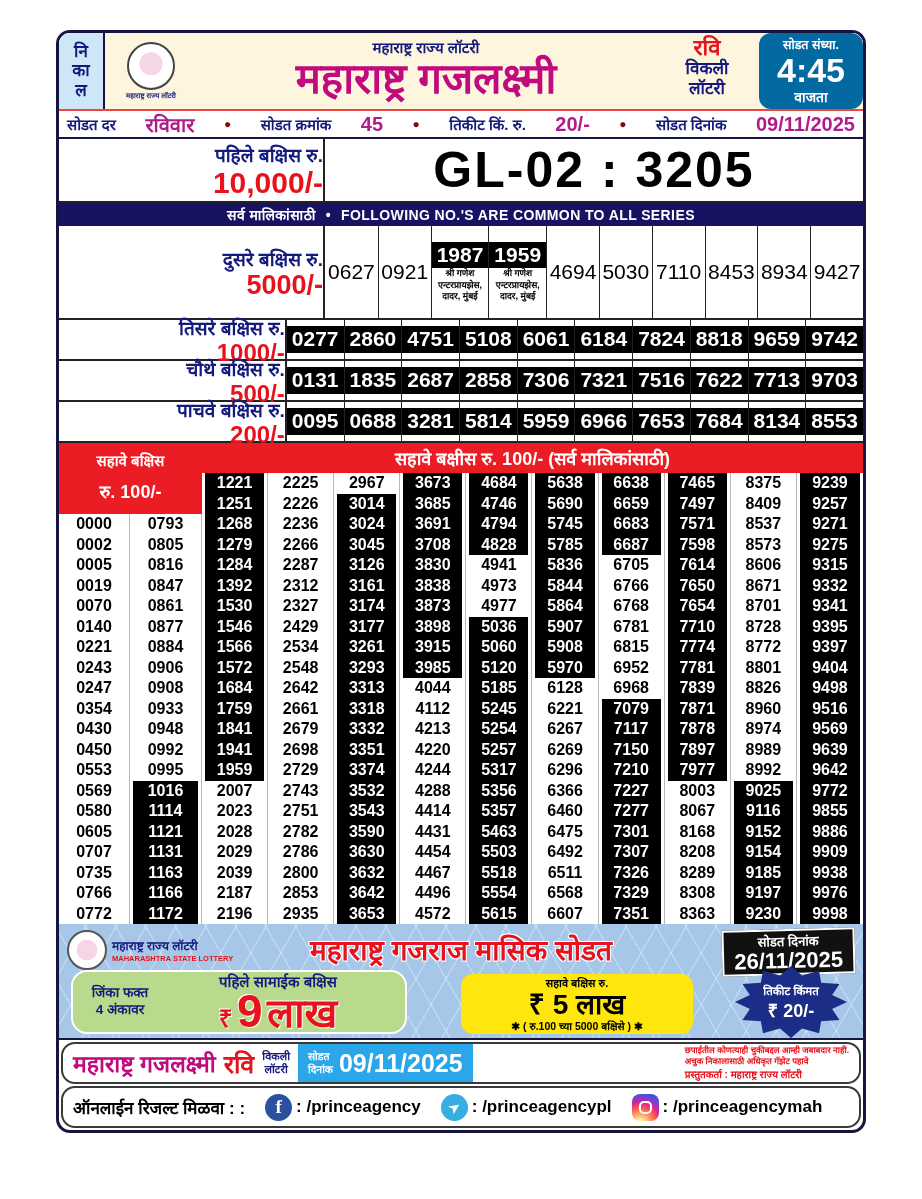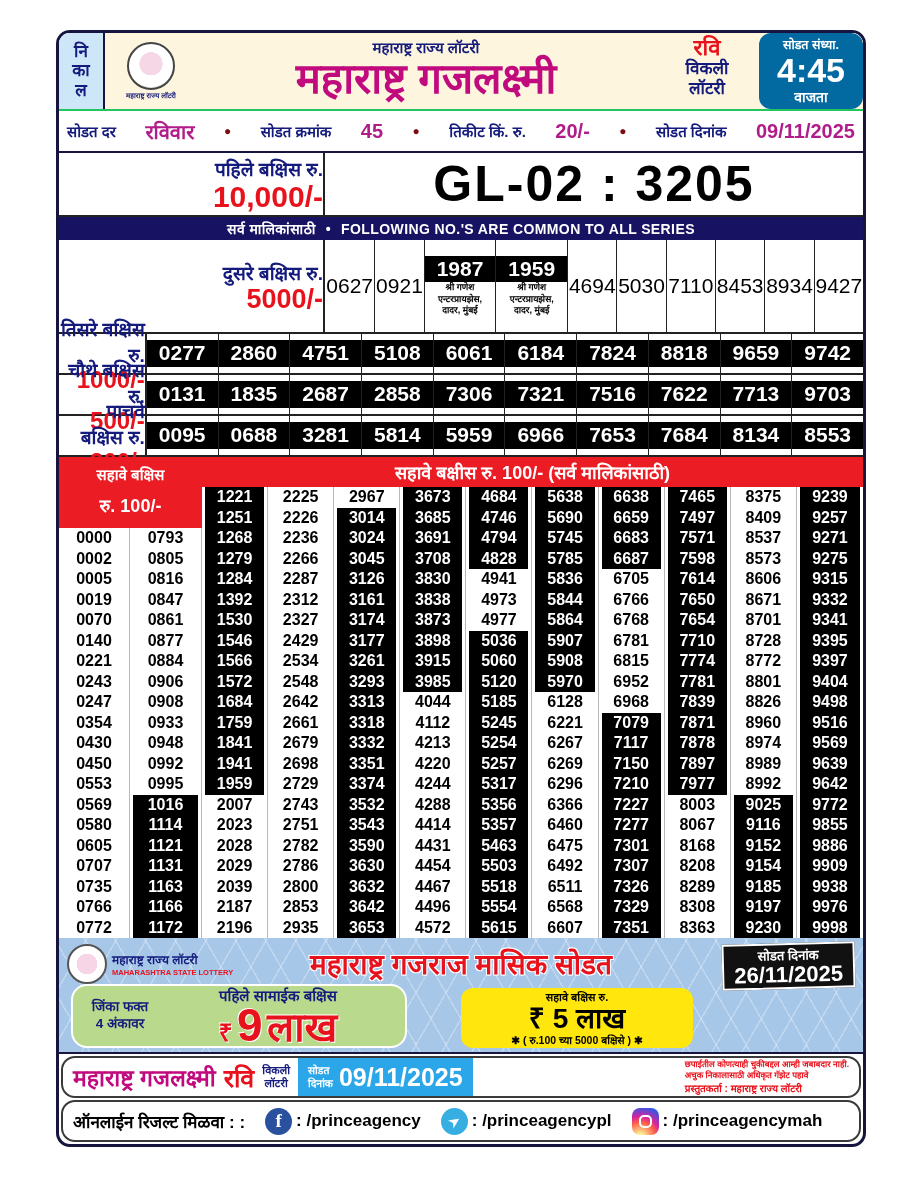--- a/index.html
+++ b/index.html
@@ -17,39 +17,39 @@
   .hmid .big { color:#c10a7e; font-weight:bold; font-size:42px; line-height:1.05; }
   .hday { width:104px; text-align:center; padding-top:4px; }
   .hday .d1 { color:#e8121c; font-weight:bold; font-size:22px; line-height:1; }
   .hday .d2 { color:#141b7c; font-weight:bold; font-size:17px; line-height:1.15; }
   .htime { width:104px; background:#0369a1; color:#fff; text-align:center; padding-top:3px;border-radius:12px; }
   .htime .t1 { font-size:12.5px; font-weight:bold; }
   .htime .t2 { font-size:34px; font-weight:bold; line-height:1; }
   .htime .t3 { font-size:14px; font-weight:bold; }
 
   
-  .infobar { display:flex; align-items:center; justify-content:space-between; height:44px; border-top:2px solid #22c55e; border-bottom:2px solid #15153f; padding:0 8px; background:#fff; }
+  .infobar { display:flex; align-items:center; justify-content:space-between; height:30px; border-top:2px solid #ef4444; border-bottom:2px solid #15153f; padding:0 8px; background:#fff; }
   .infobar .lb { color:#141b7c; font-weight:bold; font-size:15px; }
   .infobar .vl { color:#b01c8a; font-weight:bold; font-size:20px; }
   .infobar .blt { color:#7a0d0d; font-size:12px; }
 
   
   .prow { display:flex; border-bottom:2px solid #222; }
   .plabel { width:266px; border-right:2px solid #222; text-align:right; display:flex; flex-direction:column; justify-content:center; }
   .plabel .l1 { color:#141b7c; font-weight:bold; font-size:19px; }
   .plabel .l2 { color:#e8121c; font-weight:bold; font-size:27px; line-height:1; }
   .p1row { height:64px; }
   .p1res { flex:1; display:flex; align-items:center; justify-content:center; font-size:50px; font-weight:bold; letter-spacing:2px; color:#000; }
   .strip { height:23px; background:#181263; color:#fff; display:flex; align-items:center; justify-content:center; gap:10px; font-weight:bold; font-size:14px; letter-spacing:.4px; }
   .pcells { flex:1; display:grid; grid-template-columns:repeat(10,1fr); }
   .pcells > div { border-left:1.5px solid #222; display:flex; flex-direction:column; align-items:center; justify-content:center; }
   .pcells > div:first-child { border-left:none; }
   .p2row { height:94px; }
   .p2row .plain { font-size:21px; font-weight:normal; }
-  .nbox { background:#000; color:#fff; font-weight:bold; font-size:21px; padding:0 12px; line-height:1.25; }
+  .nbox { background:#000; color:#fff; font-weight:bold; font-size:21px; padding:0 5px; line-height:1.25; }
   .p2row .note { font-size:9px; font-weight:bold; line-height:1.25; text-align:center; }
   .p345 { height:41px; }
 
   
   .p6 { position:relative; }
   .red-side { position:absolute; left:0; top:0; width:143px; height:71px; background:#ec1c24; color:#fff; text-align:center; z-index:2; }
   .red-side .r1 { font-size:15px; font-weight:bold; margin-top:7px; }
   .red-side .r2 { font-size:18px; font-weight:bold; margin-top:9px; }
   .red-head { margin-left:143px; height:30px; background:#ec1c24; color:#fff; font-weight:bold; font-size:18px; display:flex; align-items:center; justify-content:center; }
   .g6 { display:grid; grid-template-columns:71px 72px repeat(10,1fr); grid-auto-rows:20.5px; }
@@ -1155,20 +1155,24 @@
           <span class="n9">9</span>
           <span class="lk">लाख</span>
         </div>
       </div>
     </div>
     <div class="ybox">
       <div class="y1">सहावे बक्षिस रु.</div>
       <div class="y2">₹ 5 लाख</div>
       <div class="y3">✱ ( रु.100 च्या 5000 बक्षिसे ) ✱</div>
     </div>
+    <div class="star">
+      <div class="s1">तिकीट किंमत</div>
+      <div class="s2">₹ 20/-</div>
+    </div>
   </div>
 
   <div class="fstrip">
     <span class="f1title">महाराष्ट्र गजलक्ष्मी</span>
     <span class="f1day">रवि</span>
     <span class="f1wk">
       <span>विकली</span><br>
       <span>लॉटरी</span>
     </span>
     <span class="f1date">

